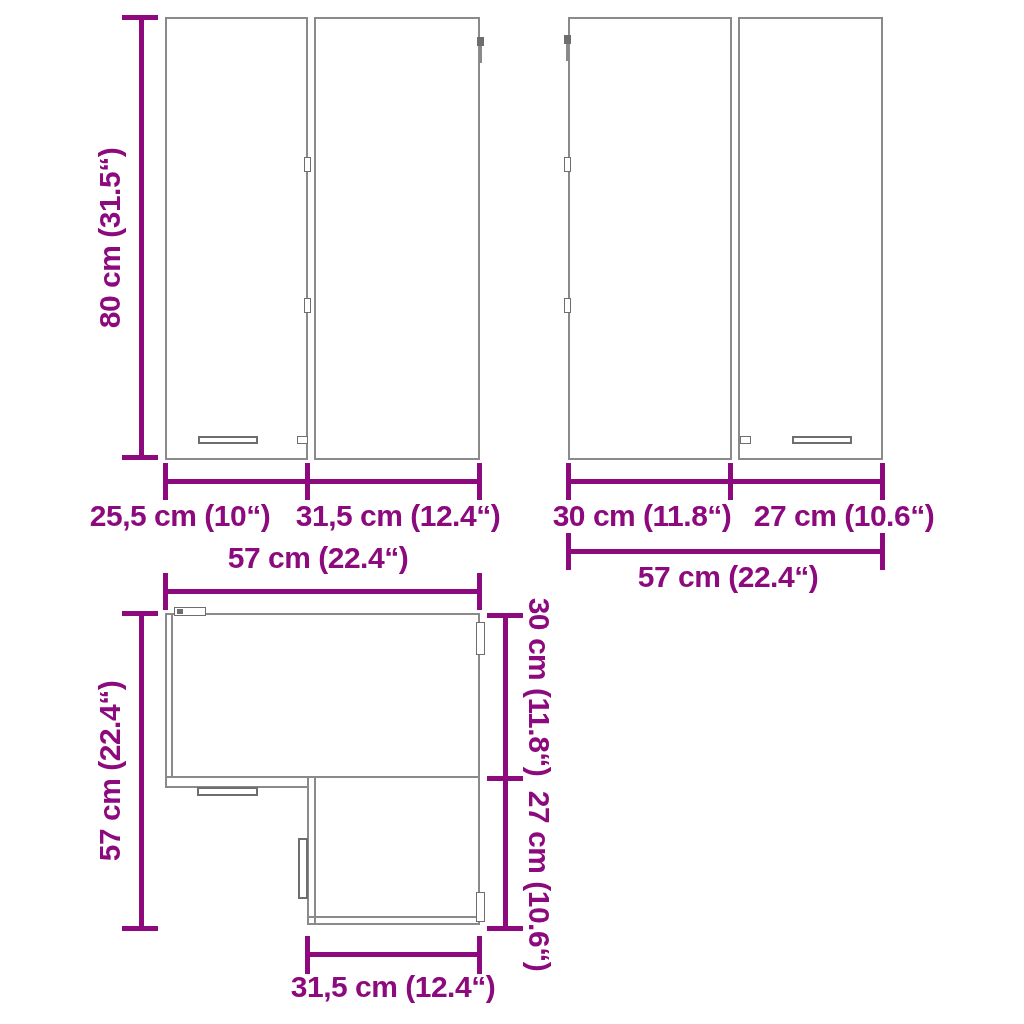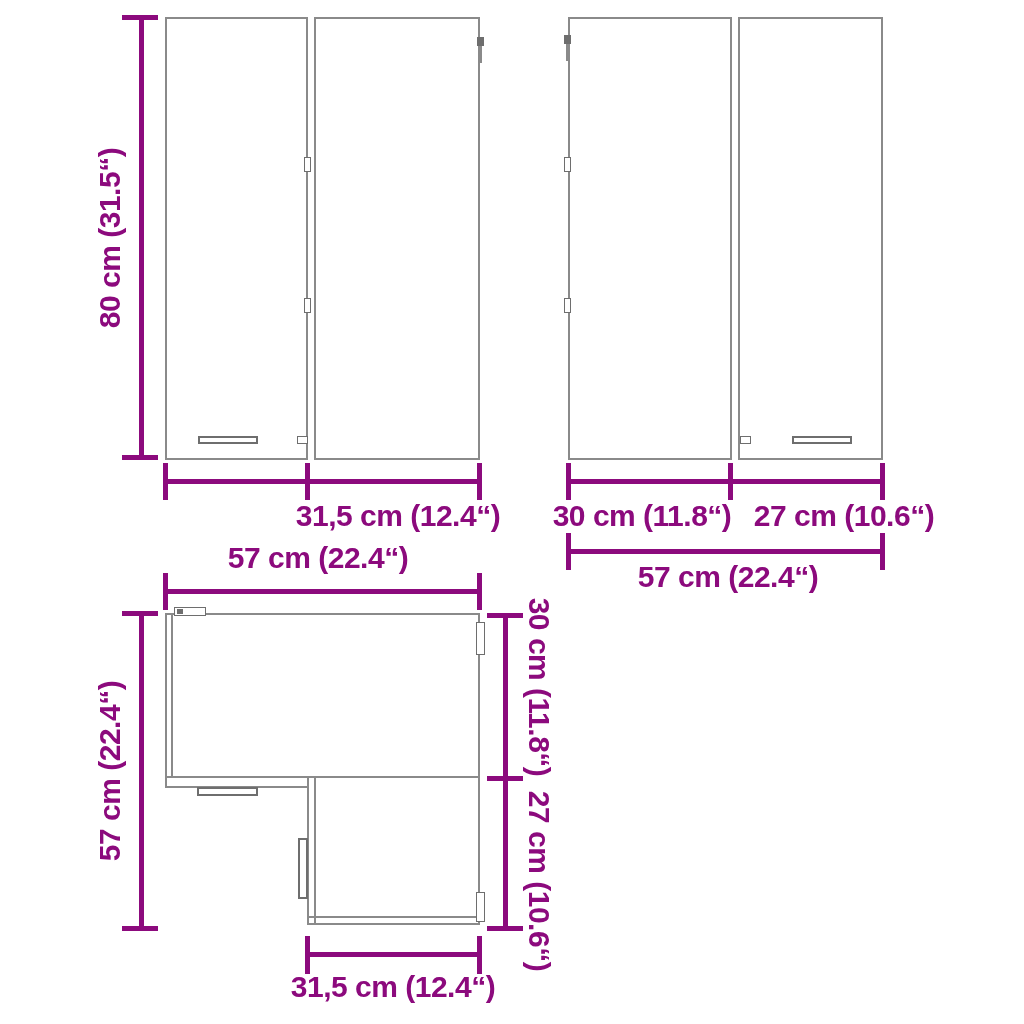--- a/index.html
+++ b/index.html
@@ -39,20 +39,21 @@
 
   <div class="dline" style="left:139px; top:17px;  width:5px;  height:443px;"></div>
   <div class="dline" style="left:122px; top:15px;  width:36px; height:5px;"></div>
   <div class="dline" style="left:122px; top:455px; width:36px; height:5px;"></div>
   <div class="dlabel rot-ccw" style="left:-55px; top:221px; width:330px;">80 cm (31.5“)</div>
 
   <div class="dline" style="left:165px; top:479px; width:315px; height:5px;"></div>
   <div class="dline" style="left:163px; top:463px; width:5px; height:37px;"></div>
   <div class="dline" style="left:305px; top:463px; width:5px; height:37px;"></div>
   <div class="dline" style="left:477px; top:463px; width:5px; height:37px;"></div>
+  <div class="dlabel" style="left:60px;  top:499px; width:240px;">25,5 cm (10“)</div>
   <div class="dlabel" style="left:278px; top:499px; width:240px;">31,5 cm (12.4“)</div>
 
   <div class="dlabel" style="left:198px; top:541px; width:240px;">57 cm (22.4“)</div>
   <div class="dline" style="left:165px; top:589px; width:315px; height:5px;"></div>
   <div class="dline" style="left:163px; top:573px; width:5px; height:37px;"></div>
   <div class="dline" style="left:477px; top:573px; width:5px; height:37px;"></div>
 
   <div class="box" style="left:568px; top:17px; width:315px; height:443px;"></div>
   <div style="position:absolute; left:730px; top:17px; width:10px; height:443px; border-left:2px solid var(--outline,#8a8a8a); border-right:2px solid var(--outline,#8a8a8a); background:#fff;"></div>
   <div class="detail" style="left:792px; top:436px; width:60px; height:8px; border-width:2px;"></div>

